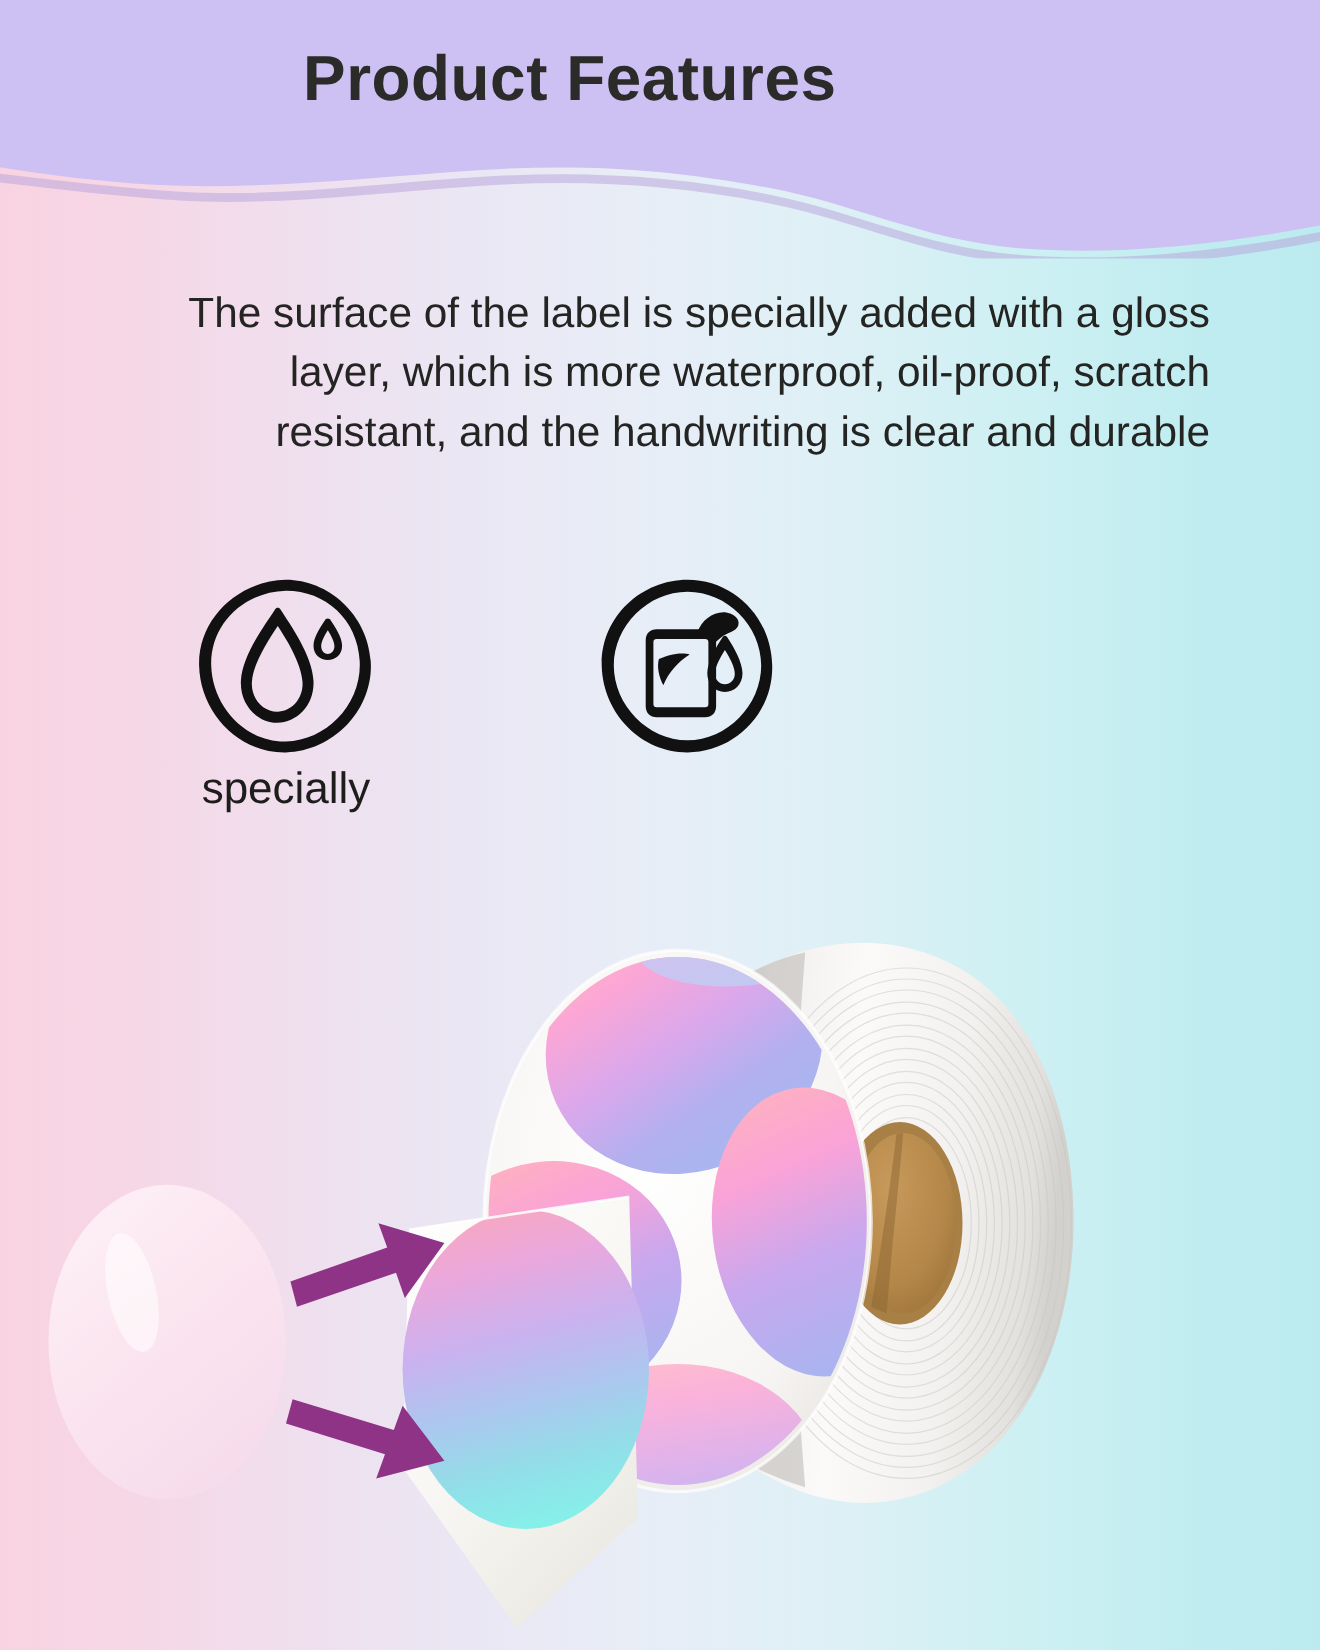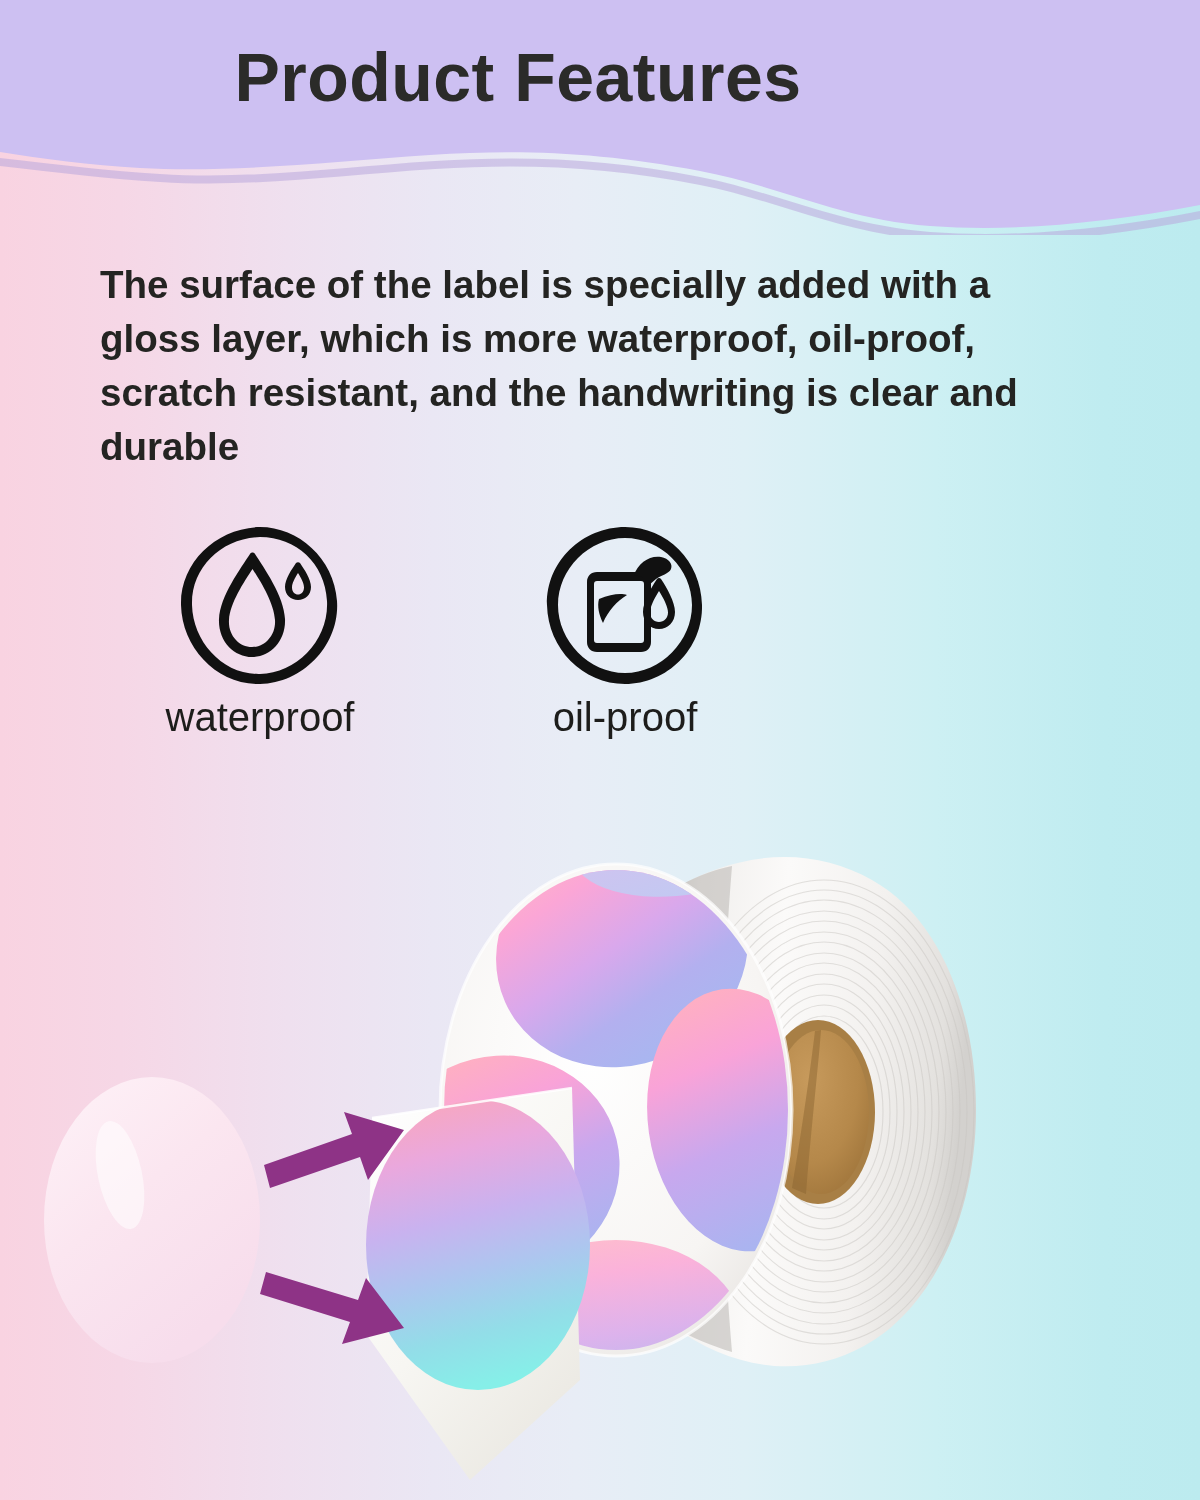--- a/index.html
+++ b/index.html
@@ -37,40 +37,39 @@
     overflow: hidden;
     z-index: 5;
   }
   #header-band svg { display: block; }
 
   #page-title {
     position: absolute;
     left: 0; top: 38px;
     width: 1036px;
     text-align: center;
-    font-size: 68px;
+    font-size: 58px;
     font-weight: bold;
     letter-spacing: 0.5px;
     color: #2b2b29;
     z-index: 7;
     white-space: nowrap;
   }
 
   
   #description {
     position: absolute;
     left: 100px;
     top: 258px;
     width: 1000px;
-    text-align: left;
+    text-align: right;
     font-size: 38.5px;
     line-height: 54px;
     color: #242422;
     z-index: 4;
-    font-weight: bold;
   }
 
   
   #features {
     position: absolute;
     left: 90px;
     top: 520px;
     width: 1030px;
     height: 260px;
     z-index: 4;
@@ -173,21 +172,21 @@
                    C132,52 139,62 139,70
                    C139,78 133,83 126,83
                    C119,83 113,78 113,70
                    C113,62 120,52 124,46 Z
                    M126,56 C123,61 120,66 120,70.5
                    C120,75 123,77.5 126,77.5
                    C129,77.5 132,75 132,70.5
                    C132,66 129,61 126,56 Z" fill="#111111"></path>
         </svg>
       </div>
-      <div class="feature-label">waterproof</div>
+      <div class="feature-label">specially</div>
     </div>
 
     <div class="feature" id="feature-oilproof">
       <div class="icon-wrap">
         <svg width="176" height="176" viewBox="0 0 176 176">
 
           <path d="M88,10 C130,10 164,44 165,88 C166,132 130,167 88,167
                    C46,167 11,132 10,88 C9,44 46,10 88,10 Z
                    M88,21 C52,21 21,52 21,88 C21,124 52,156 88,156
                    C124,156 155,124 155,88 C155,52 124,21 88,21 Z" fill="#111111"></path>
@@ -217,21 +216,20 @@
                    M122,74 C117,82 113,90 113,95.5
                    C113,101 117,105 122,105
                    C127,105 131,101 131,95.5
                    C131,90 127,82 122,74 Z" fill="#111111"></path>
 
           <path d="M62,82 C74,77 84,76 90,78
                    C80,84 71,94 66,106
                    C62,98 60,89 62,82 Z" fill="#111111"></path>
         </svg>
       </div>
-      <div class="feature-label">oil-proof</div>
     </div>
 
   </div>
 
   <div id="product-photo">
     <svg width="1200" height="680" viewBox="0 0 1200 680">
       <defs>
 
         <linearGradient id="stickerA" x1="0.15" y1="0" x2="0.35" y2="1">
           <stop offset="0%" stop-color="#ffb4c4"></stop>

